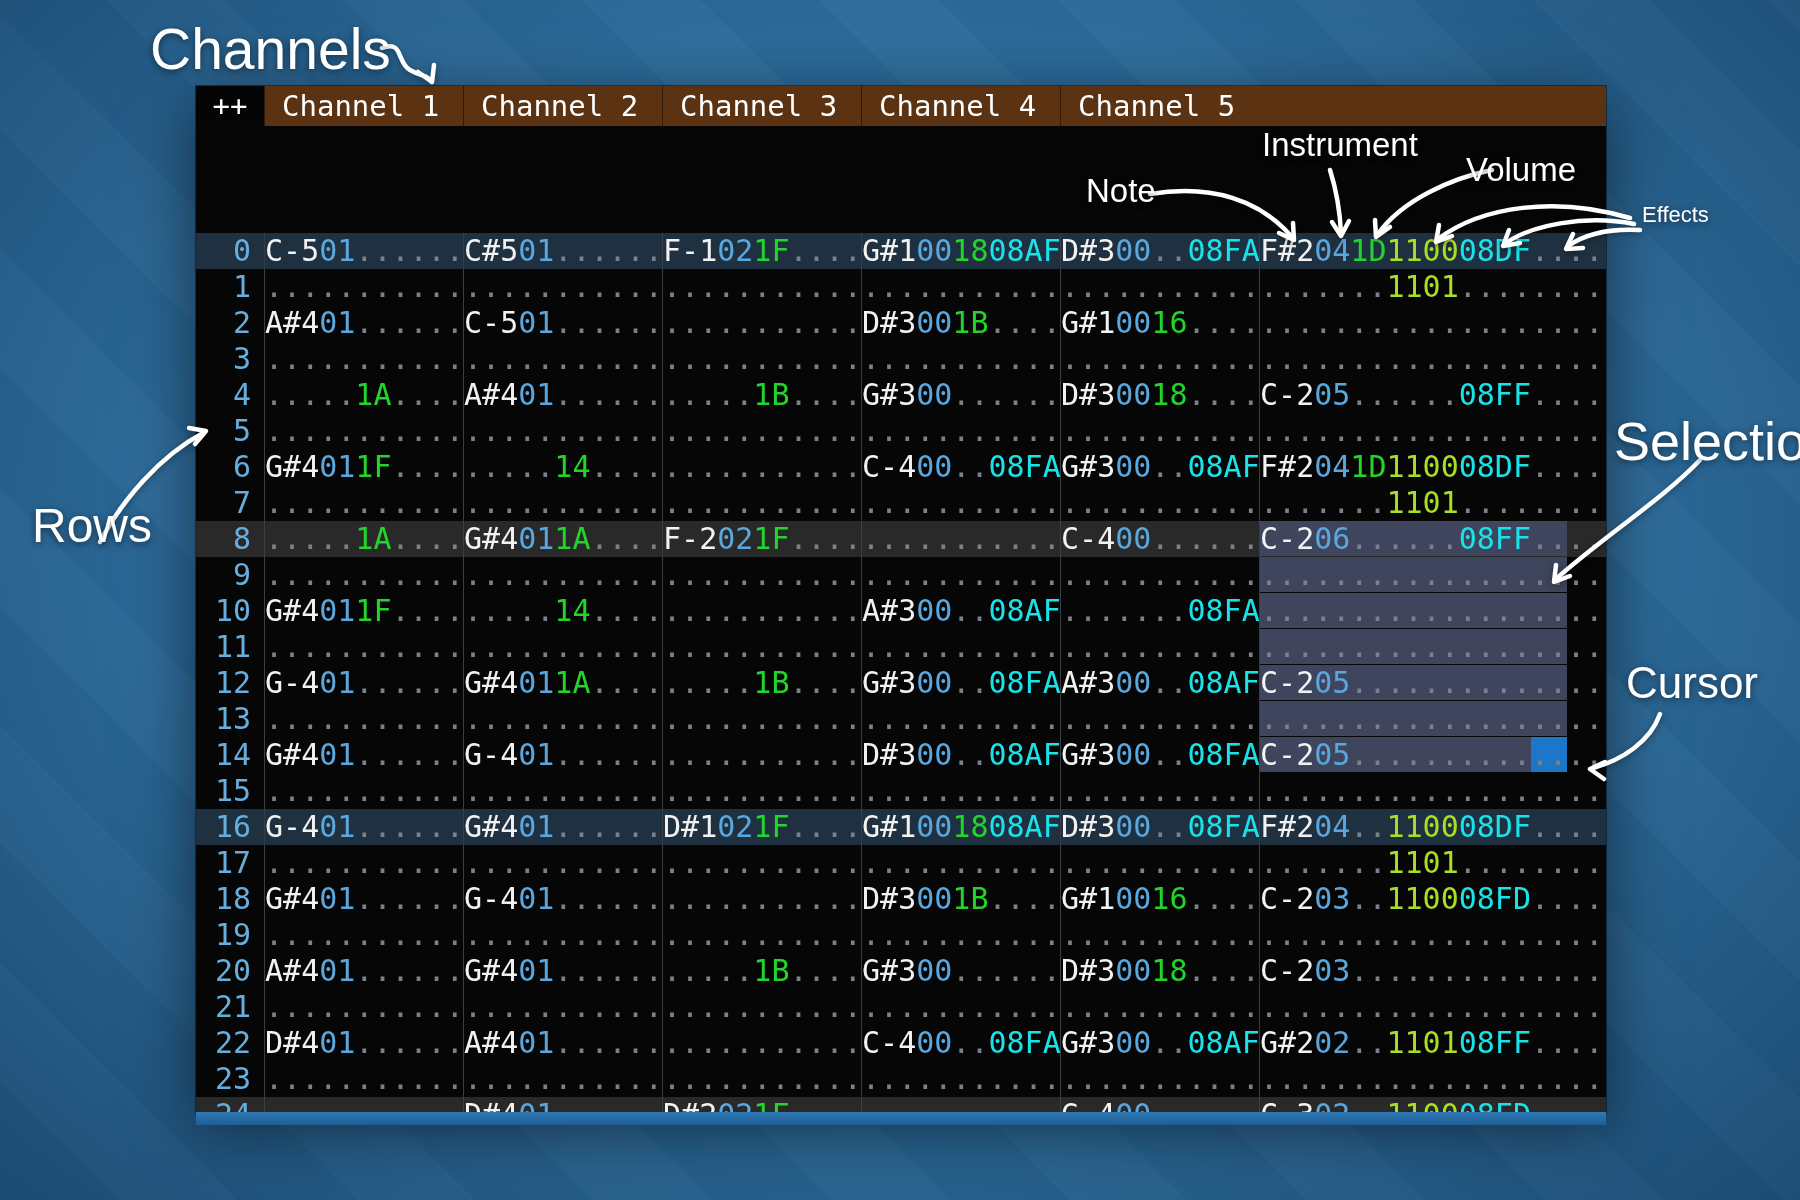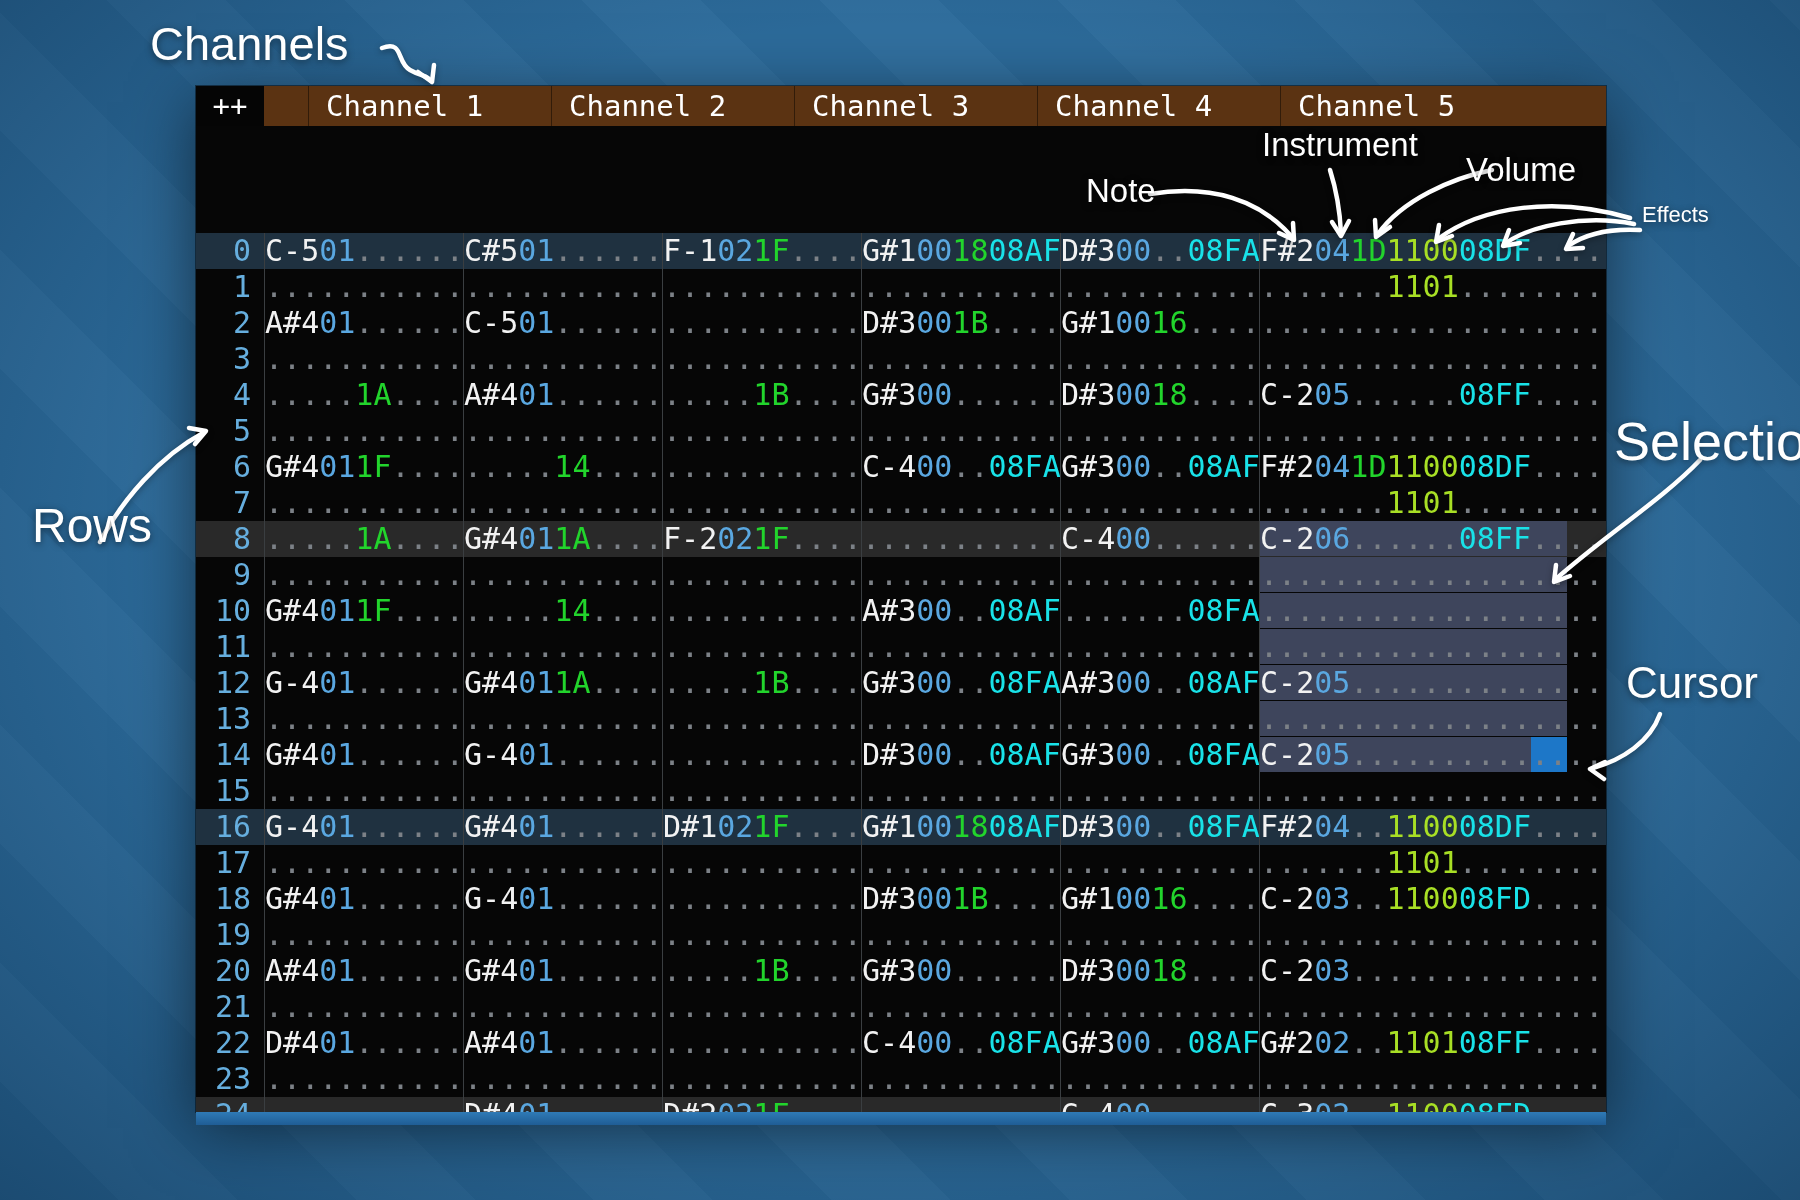--- a/index.html
+++ b/index.html
@@ -22,21 +22,21 @@
     background:linear-gradient(#307bb8 0,#2a72ac 100%);
     background:linear-gradient(#2f7ab6,#1f5d95);
   }
   #header{display:flex;height:40px;background:#5b3312;}
   .hcell{
     color:#fff;font-size:29px;line-height:41px;white-space:pre;
     border-left:1px solid rgba(0,0,0,.45);box-sizing:border-box;
     padding-left:17px;overflow:hidden;
   }
   #corner{width:68px;background:#050505;color:#fff;text-align:center;padding-left:0;border-left:none;}
-  .hc15{width:199px;margin-left:44px;} .hc6{width:344px;}
+  .hc15{width:199px;} .hc6{width:344px;}
   #rows{position:absolute;left:0;top:147px;width:100%;}
   .row{display:flex;height:36px;line-height:36px;font-size:30px;white-space:pre;}
   .row.hl1{background:var(--hl1);}
   .row.hl2{background:var(--hl2);}
   .rn{width:68px;box-sizing:border-box;text-align:right;padding-right:13px;color:var(--rowno);}
   .cell{box-sizing:border-box;border-left:1px solid #3a3e41;overflow:hidden;}
   .c15{width:199px;} .c6{width:344px;}
   .note{color:var(--note);} .ins{color:var(--ins);} .vol{color:var(--vol);}
   .fxc{color:var(--fxc);} .fxg{color:var(--fxg);} .dot{color:var(--dot);}
   .sel{background:var(--sel);}
@@ -86,21 +86,21 @@
       <div class="row"><div class="rn">19</div><div class="cell c15"><span class="dot">.</span><span class="dot">.</span><span class="dot">.</span><span class="dot">.</span><span class="dot">.</span><span class="dot">.</span><span class="dot">.</span><span class="dot">.</span><span class="dot">.</span><span class="dot">.</span><span class="dot">.</span></div><div class="cell c15"><span class="dot">.</span><span class="dot">.</span><span class="dot">.</span><span class="dot">.</span><span class="dot">.</span><span class="dot">.</span><span class="dot">.</span><span class="dot">.</span><span class="dot">.</span><span class="dot">.</span><span class="dot">.</span></div><div class="cell c15"><span class="dot">.</span><span class="dot">.</span><span class="dot">.</span><span class="dot">.</span><span class="dot">.</span><span class="dot">.</span><span class="dot">.</span><span class="dot">.</span><span class="dot">.</span><span class="dot">.</span><span class="dot">.</span></div><div class="cell c15"><span class="dot">.</span><span class="dot">.</span><span class="dot">.</span><span class="dot">.</span><span class="dot">.</span><span class="dot">.</span><span class="dot">.</span><span class="dot">.</span><span class="dot">.</span><span class="dot">.</span><span class="dot">.</span></div><div class="cell c15"><span class="dot">.</span><span class="dot">.</span><span class="dot">.</span><span class="dot">.</span><span class="dot">.</span><span class="dot">.</span><span class="dot">.</span><span class="dot">.</span><span class="dot">.</span><span class="dot">.</span><span class="dot">.</span></div><div class="cell c6"><span class="dot">.</span><span class="dot">.</span><span class="dot">.</span><span class="dot">.</span><span class="dot">.</span><span class="dot">.</span><span class="dot">.</span><span class="dot">.</span><span class="dot">.</span><span class="dot">.</span><span class="dot">.</span><span class="dot">.</span><span class="dot">.</span><span class="dot">.</span><span class="dot">.</span><span class="dot">.</span><span class="dot">.</span><span class="dot">.</span><span class="dot">.</span></div></div>
       <div class="row"><div class="rn">20</div><div class="cell c15"><span class="note">A</span><span class="note">#</span><span class="note">4</span><span class="ins">0</span><span class="ins">1</span><span class="dot">.</span><span class="dot">.</span><span class="dot">.</span><span class="dot">.</span><span class="dot">.</span><span class="dot">.</span></div><div class="cell c15"><span class="note">G</span><span class="note">#</span><span class="note">4</span><span class="ins">0</span><span class="ins">1</span><span class="dot">.</span><span class="dot">.</span><span class="dot">.</span><span class="dot">.</span><span class="dot">.</span><span class="dot">.</span></div><div class="cell c15"><span class="dot">.</span><span class="dot">.</span><span class="dot">.</span><span class="dot">.</span><span class="dot">.</span><span class="vol">1</span><span class="vol">B</span><span class="dot">.</span><span class="dot">.</span><span class="dot">.</span><span class="dot">.</span></div><div class="cell c15"><span class="note">G</span><span class="note">#</span><span class="note">3</span><span class="ins">0</span><span class="ins">0</span><span class="dot">.</span><span class="dot">.</span><span class="dot">.</span><span class="dot">.</span><span class="dot">.</span><span class="dot">.</span></div><div class="cell c15"><span class="note">D</span><span class="note">#</span><span class="note">3</span><span class="ins">0</span><span class="ins">0</span><span class="vol">1</span><span class="vol">8</span><span class="dot">.</span><span class="dot">.</span><span class="dot">.</span><span class="dot">.</span></div><div class="cell c6"><span class="note">C</span><span class="note">-</span><span class="note">2</span><span class="ins">0</span><span class="ins">3</span><span class="dot">.</span><span class="dot">.</span><span class="dot">.</span><span class="dot">.</span><span class="dot">.</span><span class="dot">.</span><span class="dot">.</span><span class="dot">.</span><span class="dot">.</span><span class="dot">.</span><span class="dot">.</span><span class="dot">.</span><span class="dot">.</span><span class="dot">.</span></div></div>
       <div class="row"><div class="rn">21</div><div class="cell c15"><span class="dot">.</span><span class="dot">.</span><span class="dot">.</span><span class="dot">.</span><span class="dot">.</span><span class="dot">.</span><span class="dot">.</span><span class="dot">.</span><span class="dot">.</span><span class="dot">.</span><span class="dot">.</span></div><div class="cell c15"><span class="dot">.</span><span class="dot">.</span><span class="dot">.</span><span class="dot">.</span><span class="dot">.</span><span class="dot">.</span><span class="dot">.</span><span class="dot">.</span><span class="dot">.</span><span class="dot">.</span><span class="dot">.</span></div><div class="cell c15"><span class="dot">.</span><span class="dot">.</span><span class="dot">.</span><span class="dot">.</span><span class="dot">.</span><span class="dot">.</span><span class="dot">.</span><span class="dot">.</span><span class="dot">.</span><span class="dot">.</span><span class="dot">.</span></div><div class="cell c15"><span class="dot">.</span><span class="dot">.</span><span class="dot">.</span><span class="dot">.</span><span class="dot">.</span><span class="dot">.</span><span class="dot">.</span><span class="dot">.</span><span class="dot">.</span><span class="dot">.</span><span class="dot">.</span></div><div class="cell c15"><span class="dot">.</span><span class="dot">.</span><span class="dot">.</span><span class="dot">.</span><span class="dot">.</span><span class="dot">.</span><span class="dot">.</span><span class="dot">.</span><span class="dot">.</span><span class="dot">.</span><span class="dot">.</span></div><div class="cell c6"><span class="dot">.</span><span class="dot">.</span><span class="dot">.</span><span class="dot">.</span><span class="dot">.</span><span class="dot">.</span><span class="dot">.</span><span class="dot">.</span><span class="dot">.</span><span class="dot">.</span><span class="dot">.</span><span class="dot">.</span><span class="dot">.</span><span class="dot">.</span><span class="dot">.</span><span class="dot">.</span><span class="dot">.</span><span class="dot">.</span><span class="dot">.</span></div></div>
       <div class="row"><div class="rn">22</div><div class="cell c15"><span class="note">D</span><span class="note">#</span><span class="note">4</span><span class="ins">0</span><span class="ins">1</span><span class="dot">.</span><span class="dot">.</span><span class="dot">.</span><span class="dot">.</span><span class="dot">.</span><span class="dot">.</span></div><div class="cell c15"><span class="note">A</span><span class="note">#</span><span class="note">4</span><span class="ins">0</span><span class="ins">1</span><span class="dot">.</span><span class="dot">.</span><span class="dot">.</span><span class="dot">.</span><span class="dot">.</span><span class="dot">.</span></div><div class="cell c15"><span class="dot">.</span><span class="dot">.</span><span class="dot">.</span><span class="dot">.</span><span class="dot">.</span><span class="dot">.</span><span class="dot">.</span><span class="dot">.</span><span class="dot">.</span><span class="dot">.</span><span class="dot">.</span></div><div class="cell c15"><span class="note">C</span><span class="note">-</span><span class="note">4</span><span class="ins">0</span><span class="ins">0</span><span class="dot">.</span><span class="dot">.</span><span class="fxc">0</span><span class="fxc">8</span><span class="fxc">F</span><span class="fxc">A</span></div><div class="cell c15"><span class="note">G</span><span class="note">#</span><span class="note">3</span><span class="ins">0</span><span class="ins">0</span><span class="dot">.</span><span class="dot">.</span><span class="fxc">0</span><span class="fxc">8</span><span class="fxc">A</span><span class="fxc">F</span></div><div class="cell c6"><span class="note">G</span><span class="note">#</span><span class="note">2</span><span class="ins">0</span><span class="ins">2</span><span class="dot">.</span><span class="dot">.</span><span class="fxg">1</span><span class="fxg">1</span><span class="fxg">0</span><span class="fxg">1</span><span class="fxc">0</span><span class="fxc">8</span><span class="fxc">F</span><span class="fxc">F</span><span class="dot">.</span><span class="dot">.</span><span class="dot">.</span><span class="dot">.</span></div></div>
       <div class="row"><div class="rn">23</div><div class="cell c15"><span class="dot">.</span><span class="dot">.</span><span class="dot">.</span><span class="dot">.</span><span class="dot">.</span><span class="dot">.</span><span class="dot">.</span><span class="dot">.</span><span class="dot">.</span><span class="dot">.</span><span class="dot">.</span></div><div class="cell c15"><span class="dot">.</span><span class="dot">.</span><span class="dot">.</span><span class="dot">.</span><span class="dot">.</span><span class="dot">.</span><span class="dot">.</span><span class="dot">.</span><span class="dot">.</span><span class="dot">.</span><span class="dot">.</span></div><div class="cell c15"><span class="dot">.</span><span class="dot">.</span><span class="dot">.</span><span class="dot">.</span><span class="dot">.</span><span class="dot">.</span><span class="dot">.</span><span class="dot">.</span><span class="dot">.</span><span class="dot">.</span><span class="dot">.</span></div><div class="cell c15"><span class="dot">.</span><span class="dot">.</span><span class="dot">.</span><span class="dot">.</span><span class="dot">.</span><span class="dot">.</span><span class="dot">.</span><span class="dot">.</span><span class="dot">.</span><span class="dot">.</span><span class="dot">.</span></div><div class="cell c15"><span class="dot">.</span><span class="dot">.</span><span class="dot">.</span><span class="dot">.</span><span class="dot">.</span><span class="dot">.</span><span class="dot">.</span><span class="dot">.</span><span class="dot">.</span><span class="dot">.</span><span class="dot">.</span></div><div class="cell c6"><span class="dot">.</span><span class="dot">.</span><span class="dot">.</span><span class="dot">.</span><span class="dot">.</span><span class="dot">.</span><span class="dot">.</span><span class="dot">.</span><span class="dot">.</span><span class="dot">.</span><span class="dot">.</span><span class="dot">.</span><span class="dot">.</span><span class="dot">.</span><span class="dot">.</span><span class="dot">.</span><span class="dot">.</span><span class="dot">.</span><span class="dot">.</span></div></div>
       <div class="row hl2"><div class="rn">24</div><div class="cell c15"><span class="dot">.</span><span class="dot">.</span><span class="dot">.</span><span class="dot">.</span><span class="dot">.</span><span class="dot">.</span><span class="dot">.</span><span class="dot">.</span><span class="dot">.</span><span class="dot">.</span><span class="dot">.</span></div><div class="cell c15"><span class="note">D</span><span class="note">#</span><span class="note">4</span><span class="ins">0</span><span class="ins">1</span><span class="dot">.</span><span class="dot">.</span><span class="dot">.</span><span class="dot">.</span><span class="dot">.</span><span class="dot">.</span></div><div class="cell c15"><span class="note">D</span><span class="note">#</span><span class="note">2</span><span class="ins">0</span><span class="ins">2</span><span class="vol">1</span><span class="vol">F</span><span class="dot">.</span><span class="dot">.</span><span class="dot">.</span><span class="dot">.</span></div><div class="cell c15"><span class="dot">.</span><span class="dot">.</span><span class="dot">.</span><span class="dot">.</span><span class="dot">.</span><span class="dot">.</span><span class="dot">.</span><span class="dot">.</span><span class="dot">.</span><span class="dot">.</span><span class="dot">.</span></div><div class="cell c15"><span class="note">G</span><span class="note">-</span><span class="note">4</span><span class="ins">0</span><span class="ins">0</span><span class="dot">.</span><span class="dot">.</span><span class="dot">.</span><span class="dot">.</span><span class="dot">.</span><span class="dot">.</span></div><div class="cell c6"><span class="note">C</span><span class="note">-</span><span class="note">3</span><span class="ins">0</span><span class="ins">2</span><span class="dot">.</span><span class="dot">.</span><span class="fxg">1</span><span class="fxg">1</span><span class="fxg">0</span><span class="fxg">0</span><span class="fxc">0</span><span class="fxc">8</span><span class="fxc">F</span><span class="fxc">D</span><span class="dot">.</span><span class="dot">.</span><span class="dot">.</span><span class="dot">.</span></div></div>
     </div>
 </div>
 <div id="bottom-strip"></div>
 
-<div class="ann" style="left:150px;top:16px;font-size:47px;">Channels</div>
+<div class="ann" style="left:150px;top:16px;font-size:57px;">Channels</div>
 <div class="ann" style="left:32px;top:498px;font-size:48px;">Rows</div>
 <div class="ann" style="left:1086px;top:172px;font-size:33px;">Note</div>
 <div class="ann" style="left:1262px;top:126px;font-size:33px;">Instrument</div>
 <div class="ann" style="left:1466px;top:151px;font-size:33px;">Volume</div>
 <div class="ann" style="left:1642px;top:202px;font-size:22px;">Effects</div>
 <div class="ann" style="left:1614px;top:410px;font-size:54px;">Selection</div>
 <div class="ann" style="left:1626px;top:658px;font-size:44px;">Cursor</div>
 
 <svg id="arrows" width="1800" height="1200">
   <g fill="none" stroke="#ffffff" stroke-width="4.5" stroke-linecap="round" stroke-linejoin="round">

